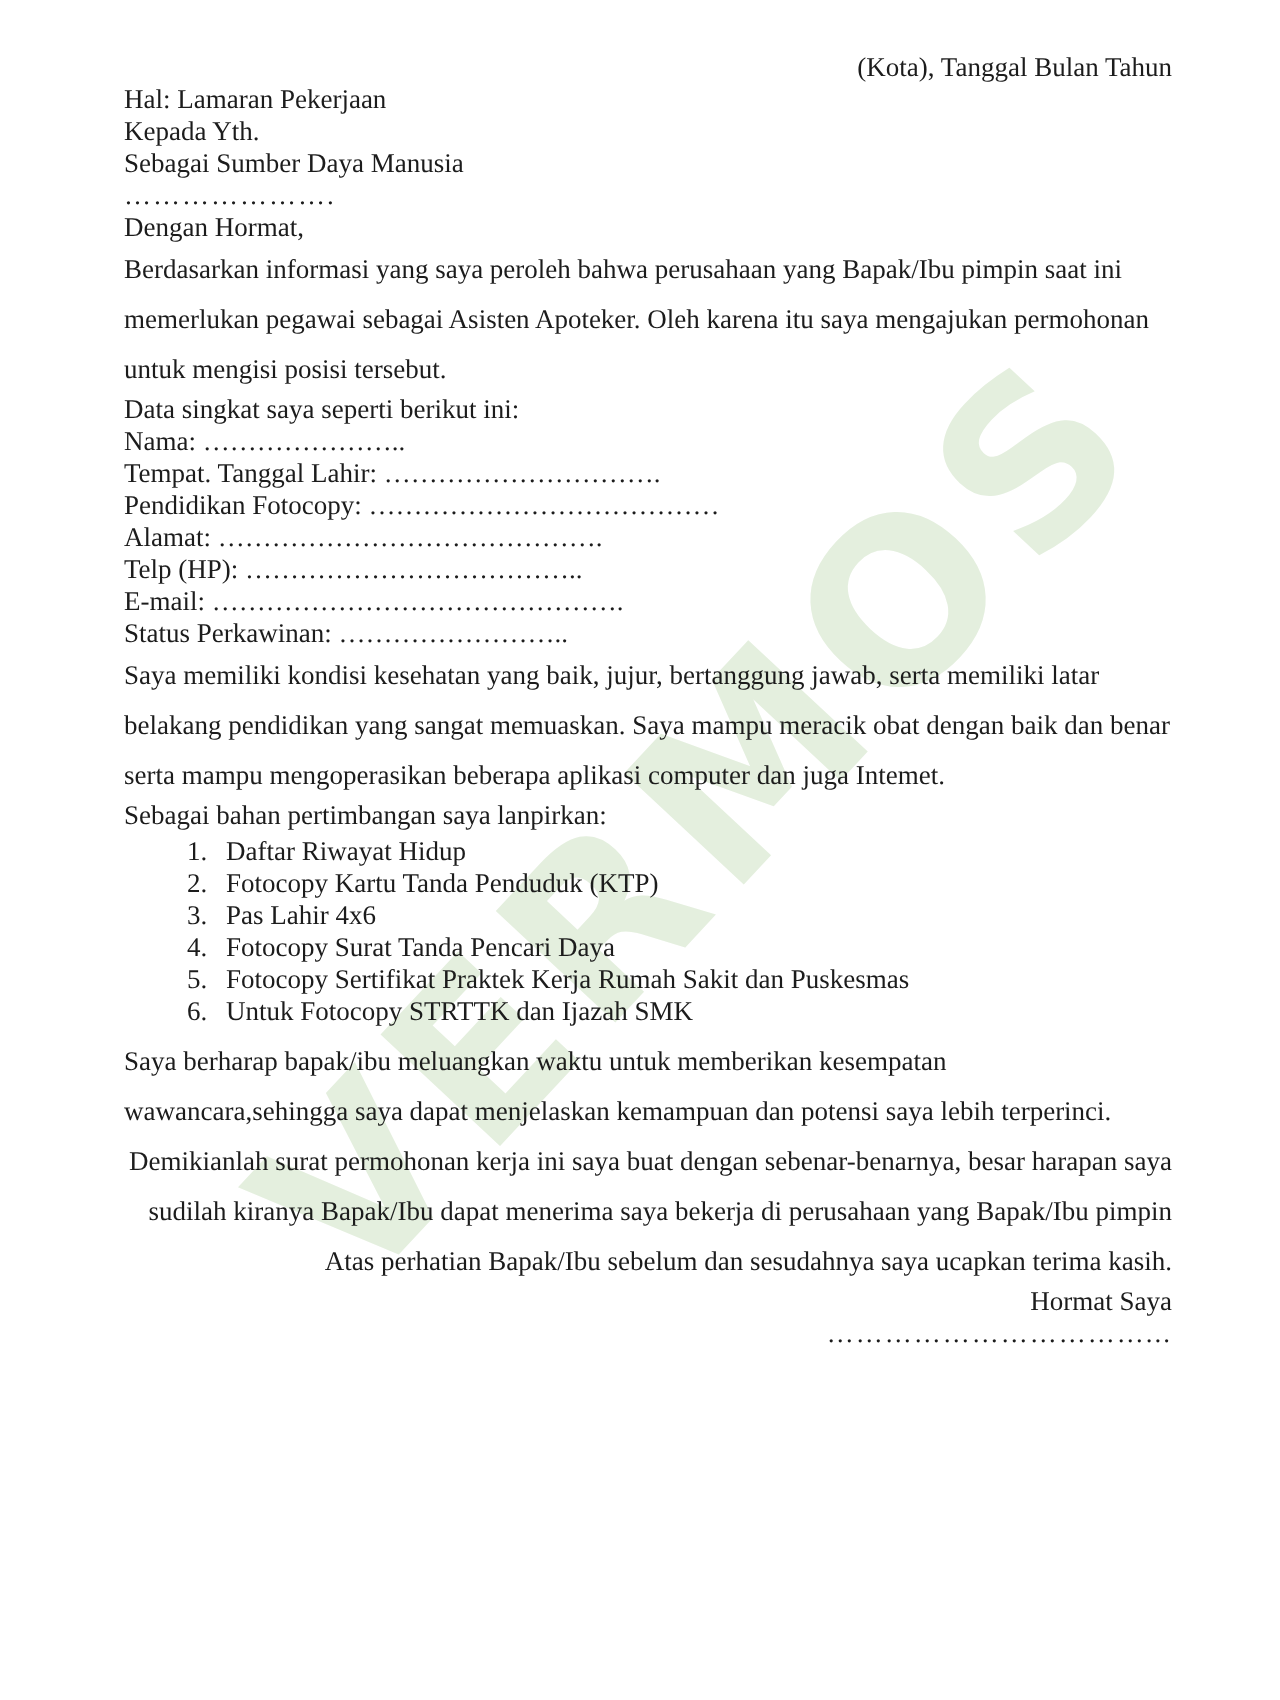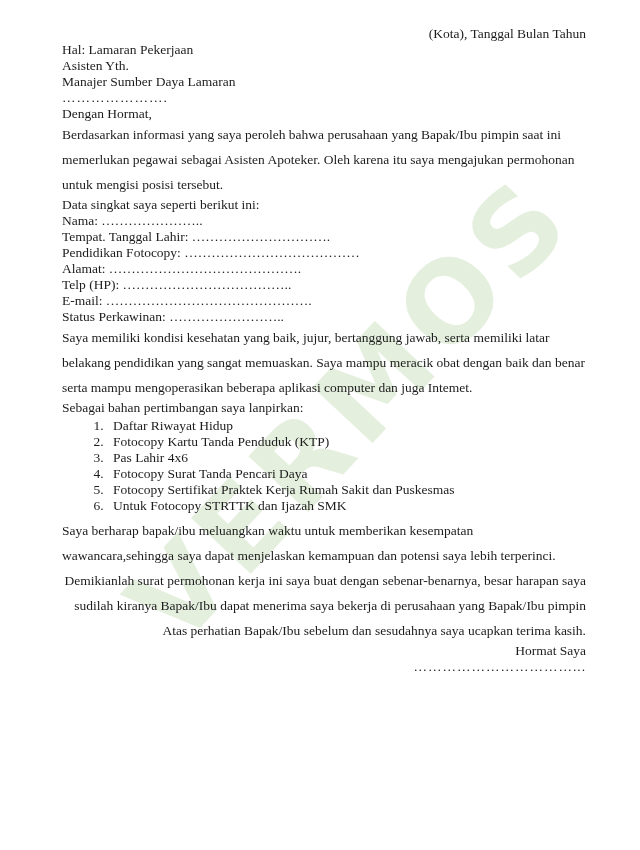--- a/index.html
+++ b/index.html
@@ -66,23 +66,23 @@
 <div class="page">
 
   <div class="watermark" style="color: rgb(228, 239, 222);">VERMOS</div>
 
   <div class="content">
 
     <p class="line right">(Kota), Tanggal Bulan Tahun</p>
 
     <p class="line">Hal: Lamaran Pekerjaan</p>
 
-    <p class="line">Asisten Yth.</p>
+    <p class="line">Kepada Yth.</p>
 
-    <p class="line">Manajer Sumber Daya Lamaran</p>
+    <p class="line">Sebagai Sumber Daya Manusia</p>
 
     <p class="line dots-line">………………….</p>
 
 
     <p class="line salutation">Dengan Hormat,</p>
 
     <p class="para intro-para">Berdasarkan informasi yang saya peroleh bahwa perusahaan yang Bapak/Ibu pimpin saat ini memerlukan pegawai sebagai Asisten Apoteker. Oleh karena itu saya mengajukan permohonan untuk mengisi posisi tersebut.</p>
 
     <p class="line">Data singkat saya seperti berikut ini:</p>
 

